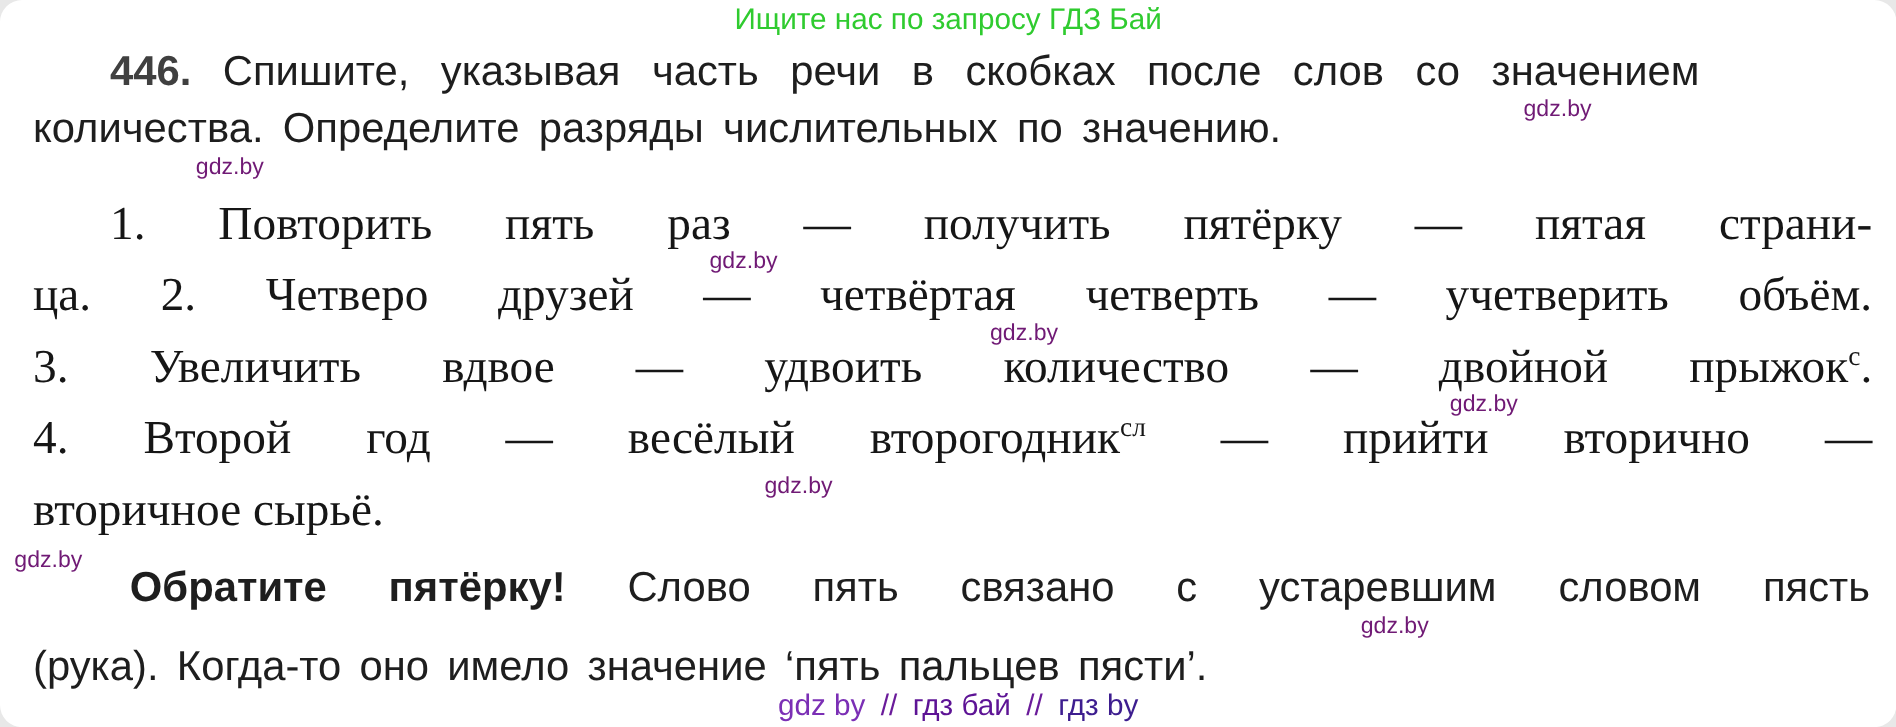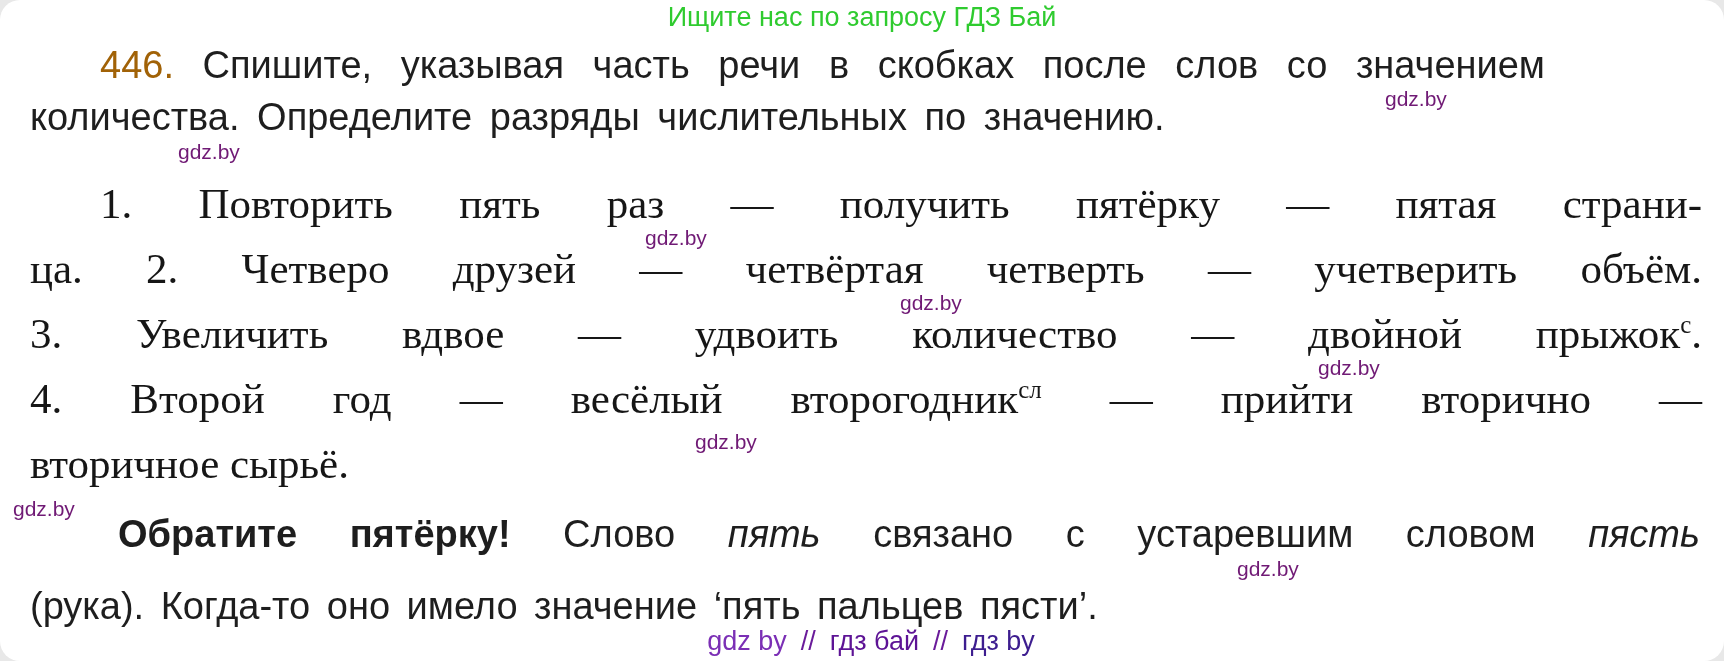--- a/index.html
+++ b/index.html
@@ -22,40 +22,40 @@
   
   .sans-line {
     position:absolute;
     font-size:38px; line-height:1.15;
     color:#1e1e1e;
     text-align:right;
   }
   .justify { text-align:justify; text-align-last:justify; }
   .task-line1 { top:44px; left:30px; width:1515px; text-indent:70px; }
   .task-line2 { top:96px; left:30px; word-spacing:7px; }
-  .task-num { color:#a16207; font-weight:normal; }
+  .task-num { color:#404040; font-weight:bold; }
   
   .serif-line {
     position:absolute;
     left:30px; width:1672px;
     font-family:"Liberation Serif", serif;
     font-size:43px; line-height:1.1;
     color:#161616;
   }
   .ex-line1 { top:180px; text-indent:70px; }
   .ex-line2 { top:245px; }
   .ex-line3 { top:310px; }
   .ex-line4 { top:375px; }
   .ex-line5 { top:440px; width:auto; }
   sup.ann { font-size:0.58em; vertical-align:super; line-height:0; }
   
   .note-line1 { top:513px; left:30px; width:1670px; text-indent:88px; }
   .note-line2 { top:585px; left:30px; word-spacing:6px; }
   .note-heading { font-weight:bold; }
-  .it { font-style:italic; }
+  .it { }
   
   .wm {
     position:absolute;
     font-size:21px; line-height:1;
     color:#701a75;
     font-family:"Liberation Sans", sans-serif;
   }
   .wm1 { left:1385px; top:88px; }
   .wm2 { left:178px;  top:141px; }
   .wm3 { left:645px;  top:227px; }

